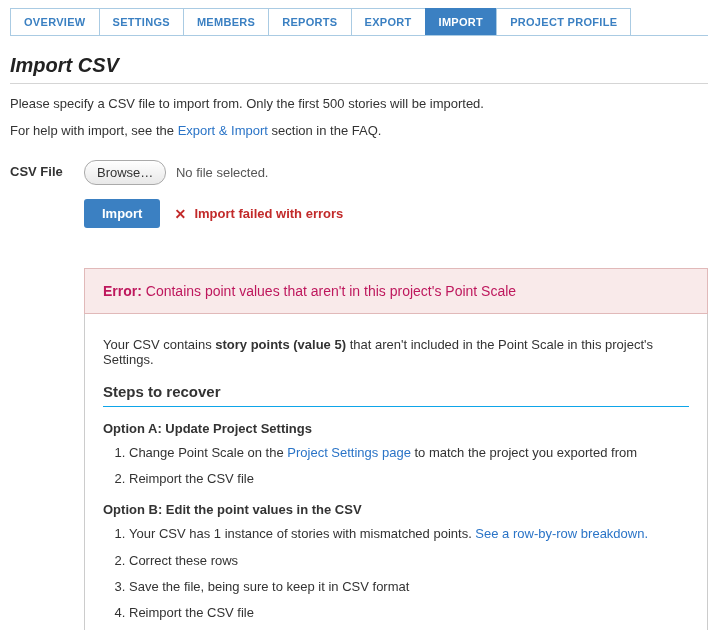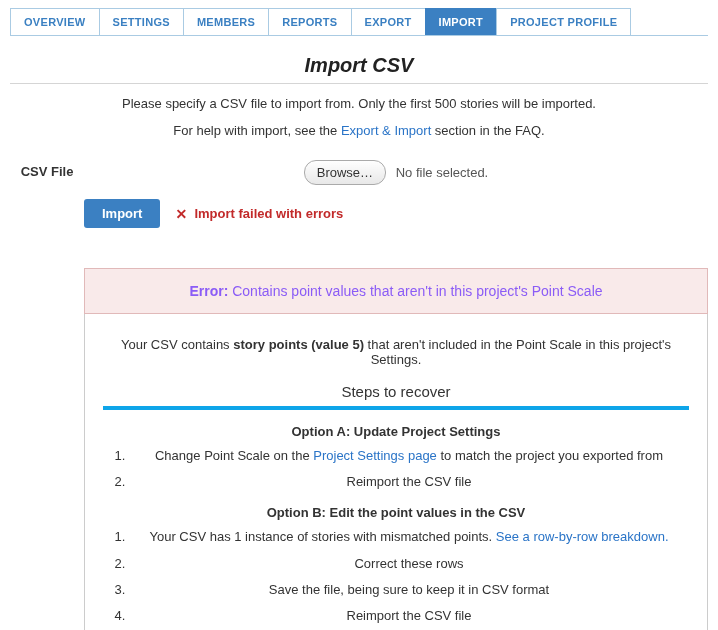--- a/index.html
+++ b/index.html
@@ -1,15 +1,15 @@
 <!DOCTYPE html>
 <html><head>
 <meta charset="utf-8">
 <style>
-  * { box-sizing: border-box; text-align: center; }
+  * { box-sizing: border-box; }
   body {
     margin: 0;
     padding: 8px 10px;
     font-family: "Helvetica Neue", Helvetica, Arial, sans-serif;
     font-size: 13px;
     color: #333;
     background: #fff;
     width: 718px;
   }
   .tabs {
@@ -84,32 +84,32 @@
     margin-top: 40px;
     margin-left: 74px;
     border: 1px solid #ccc;
   }
   .error-header {
     background: #f9eaea;
     border: 1px solid #e1b9b9;
     margin: -1px;
     padding: 14px 18px;
     font-size: 14px;
-    color: #8b5cf6;
+    color: #be185d;
   }
   .error-header .err-label { font-weight: bold; }
   .error-body { padding: 16px 18px 20px 18px; }
   .error-body p { margin: 8px 0 16px 0; font-size: 13px; }
   .error-body strong { font-weight: bold; }
   h3.recover {
     font-size: 15px;
-    font-weight: normal;
+    font-weight: bold;
     margin: 10px 0 6px 0;
     padding-bottom: 6px;
-    border-bottom: 4px solid #0ea5e9;
+    border-bottom: 1px solid #0ea5e9;
   }
   .option-heading { font-weight: bold; font-size: 13px; margin: 14px 0 6px 0; }
   ol.steps { margin: 6px 0 0 4px; padding-left: 22px; }
   ol.steps li { margin: 8px 0; font-size: 13px; line-height: 1.4; }
 </style>
 </head>
 <body>
 
 <div class="tabs" id="tab-bar">
     <div class="tab">OVERVIEW</div>

